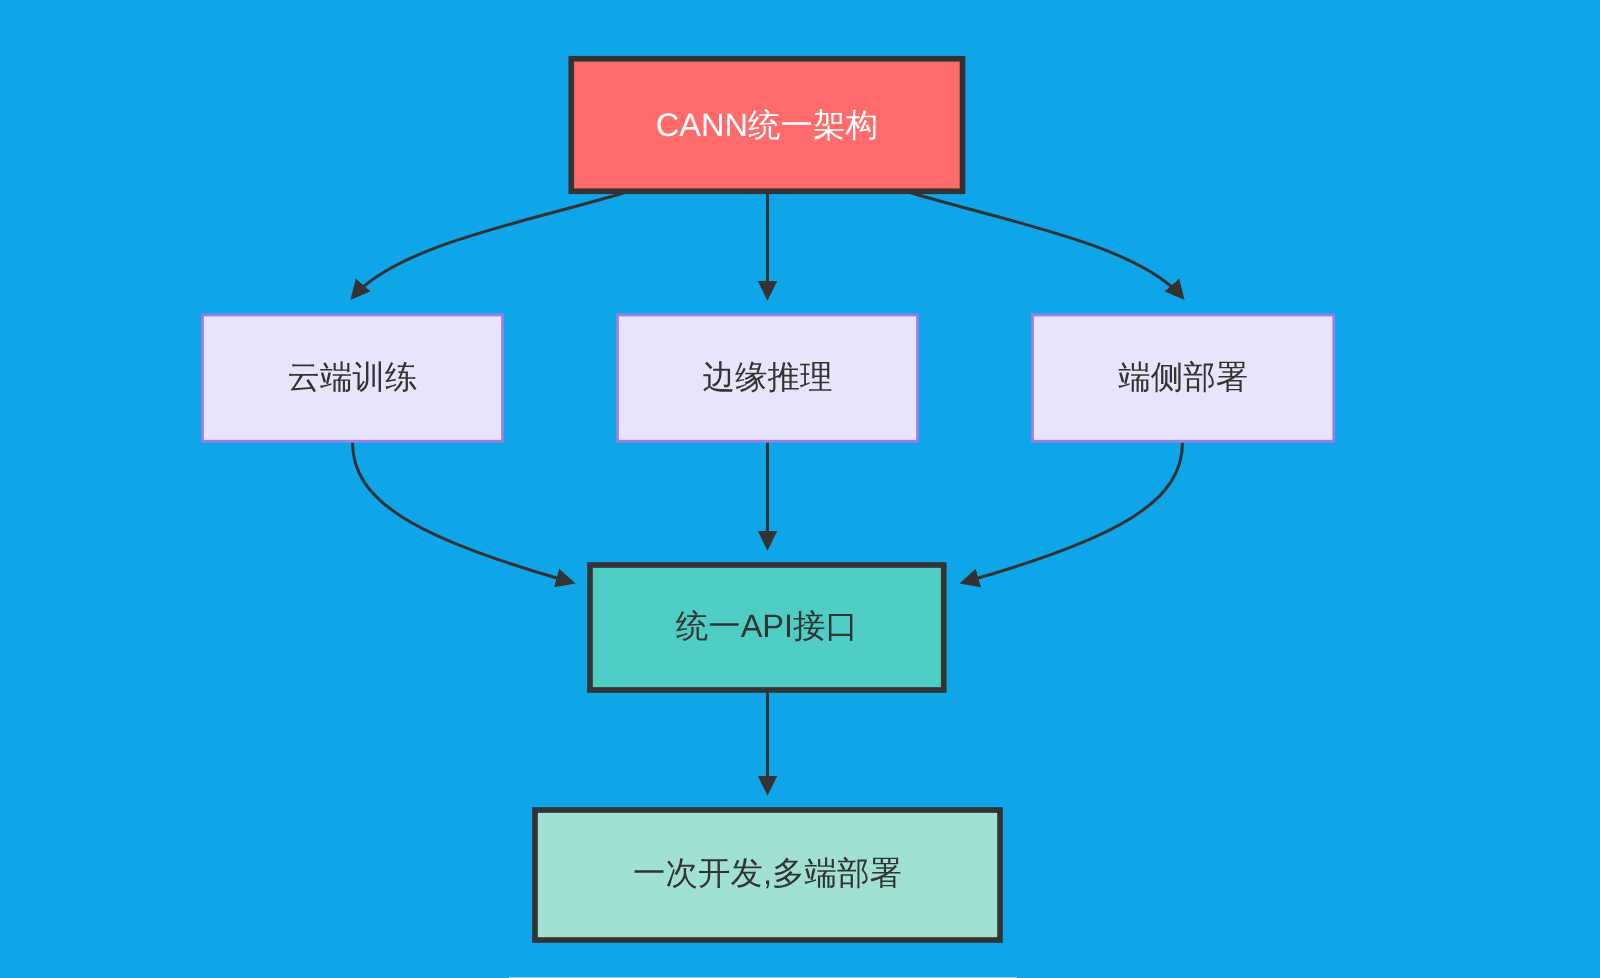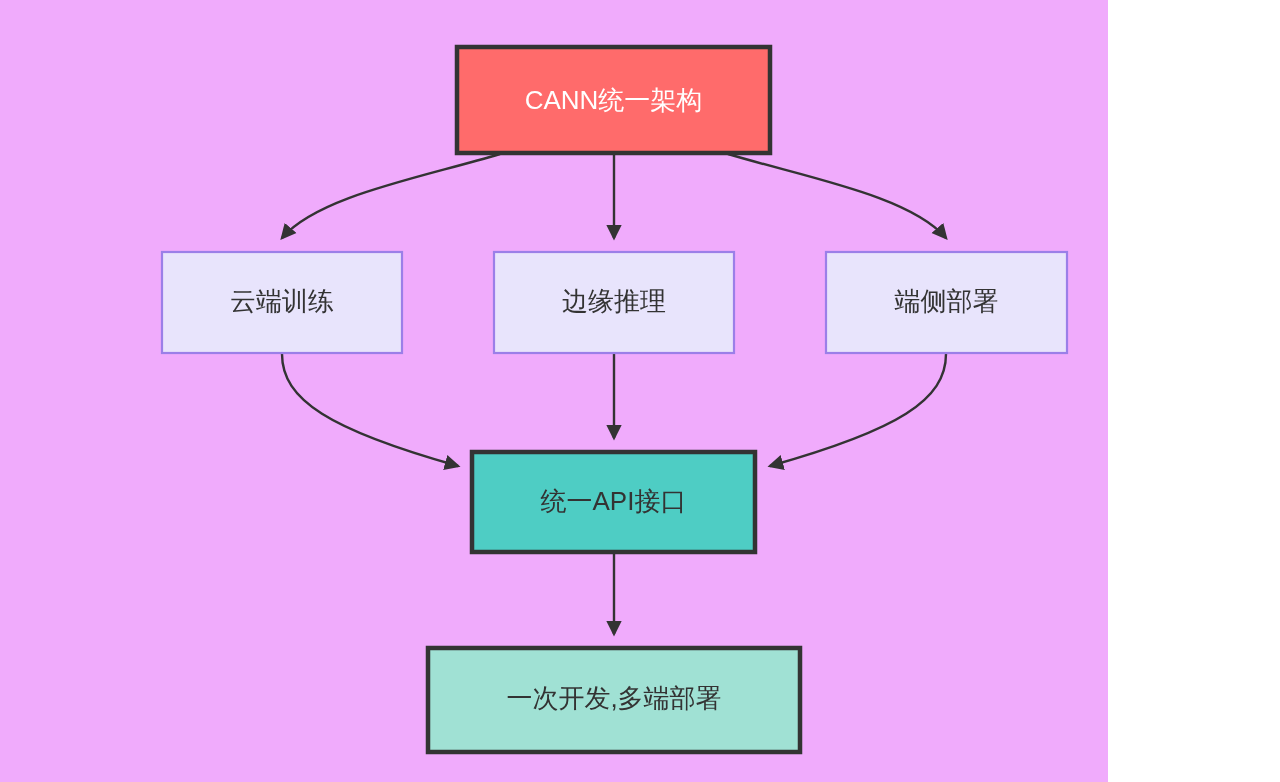--- a/index.html
+++ b/index.html
@@ -8,23 +8,23 @@
     background: #ffffff;
   }
   body {
     width: 1280px;
     height: 782px;
     font-family: "Liberation Sans", "DejaVu Sans", sans-serif;
     overflow: hidden;
   }
   #diagram-root {
     position: relative;
-    width: 1108px;
+    width: 1280px;
     height: 782px;
-    background: #f0abfc;
+    background: #0ea5e9;
   }
   svg#flowchart {
     display: block;
     width: 1280px;
     height: 782px;
   }
   .node-label {
     font-family: "Liberation Sans", "DejaVu Sans", sans-serif;
     font-size: 26px;
     dominant-baseline: middle;

